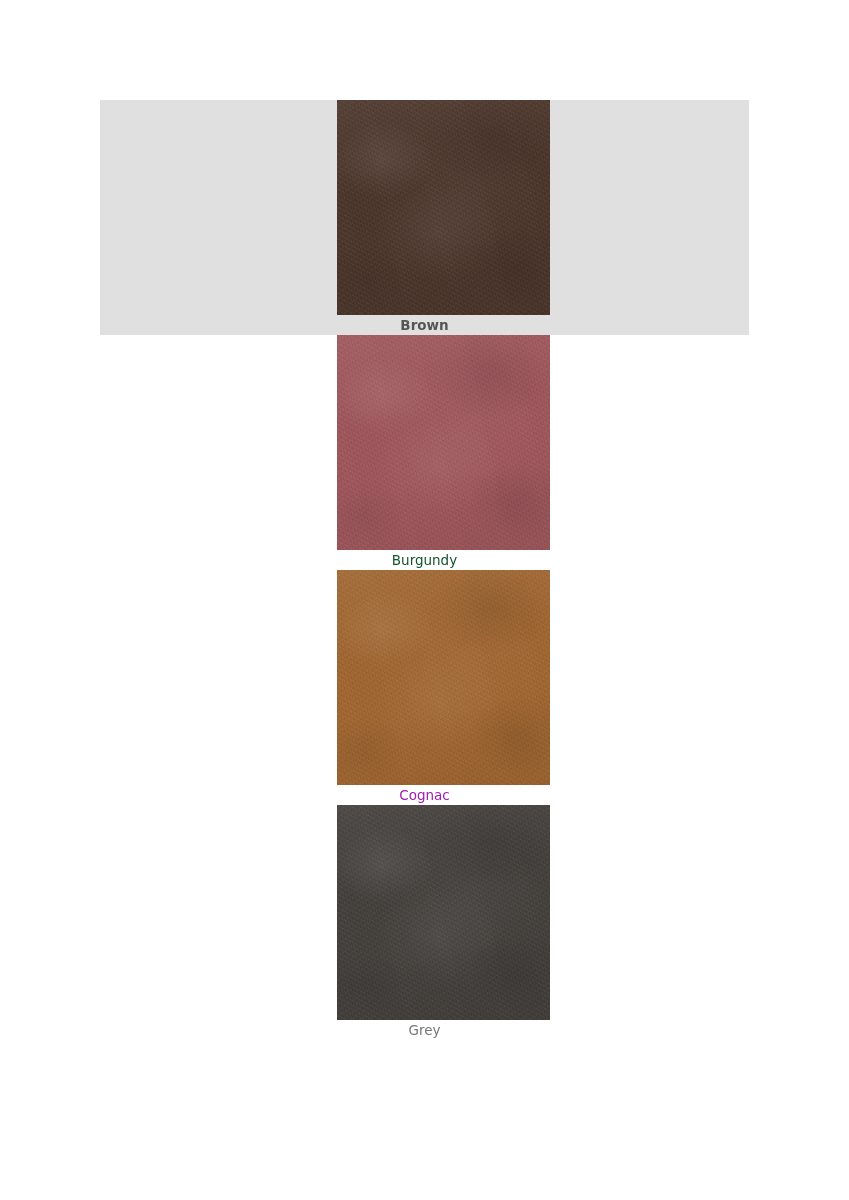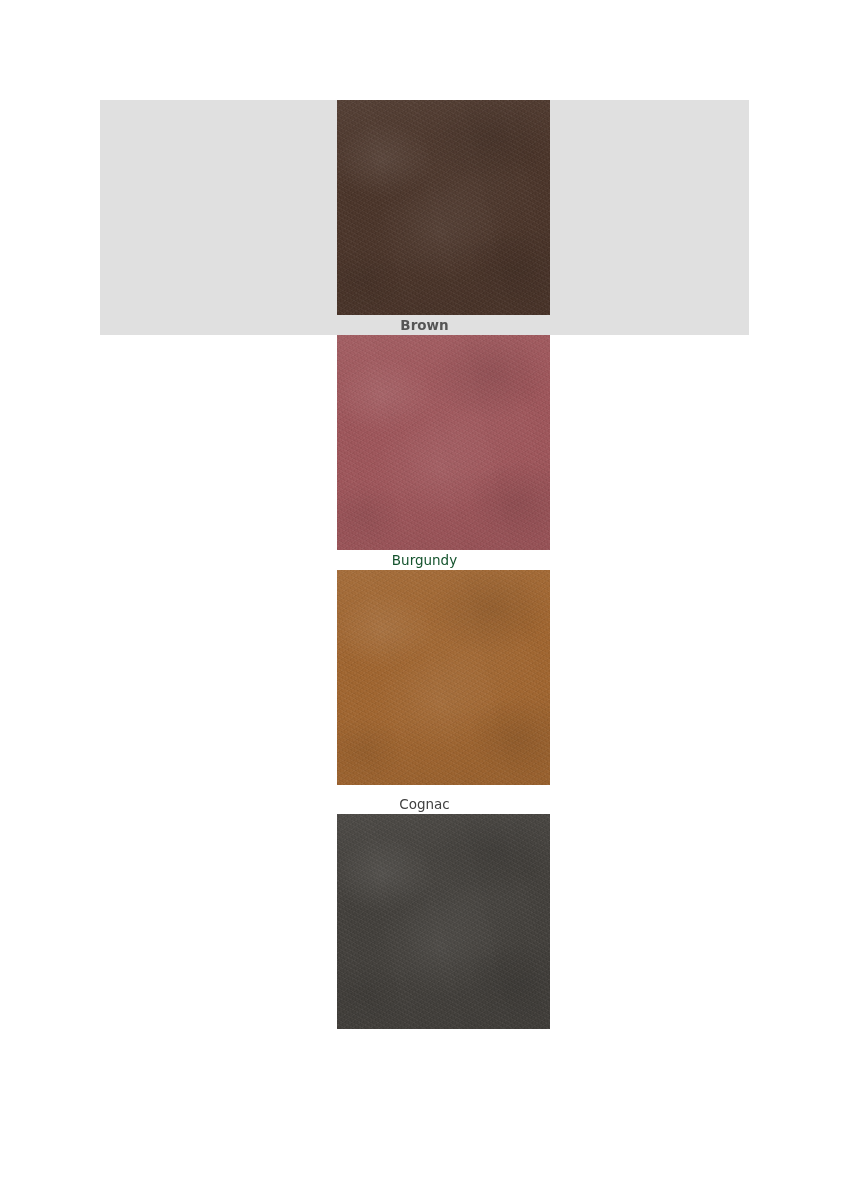--- a/index.html
+++ b/index.html
@@ -153,28 +153,29 @@
   </div>
 
   <div class="swatch-item">
 
     <div class="swatch-inner">
       <div class="swatch-tile" style="background-color: rgb(160, 101, 47);">
         <div class="grain"></div>
         <div class="mottle"></div>
         <div class="sheen"></div>
       </div>
-      <div class="swatch-caption" style="color: #404040; margin-top: 9px;">Cognac</div>
+      <div class="swatch-caption" style="color: #a21caf;">Cognac</div>
     </div>
   </div>
 
   <div class="swatch-item">
 
     <div class="swatch-inner">
       <div class="swatch-tile" style="background-color: rgb(66, 63, 59);">
         <div class="grain"></div>
         <div class="mottle"></div>
         <div class="sheen"></div>
       </div>
+      <div class="swatch-caption" style="color: rgb(119, 119, 119);">Grey</div>
     </div>
   </div>
 
 </div>
 
 </body></html>

